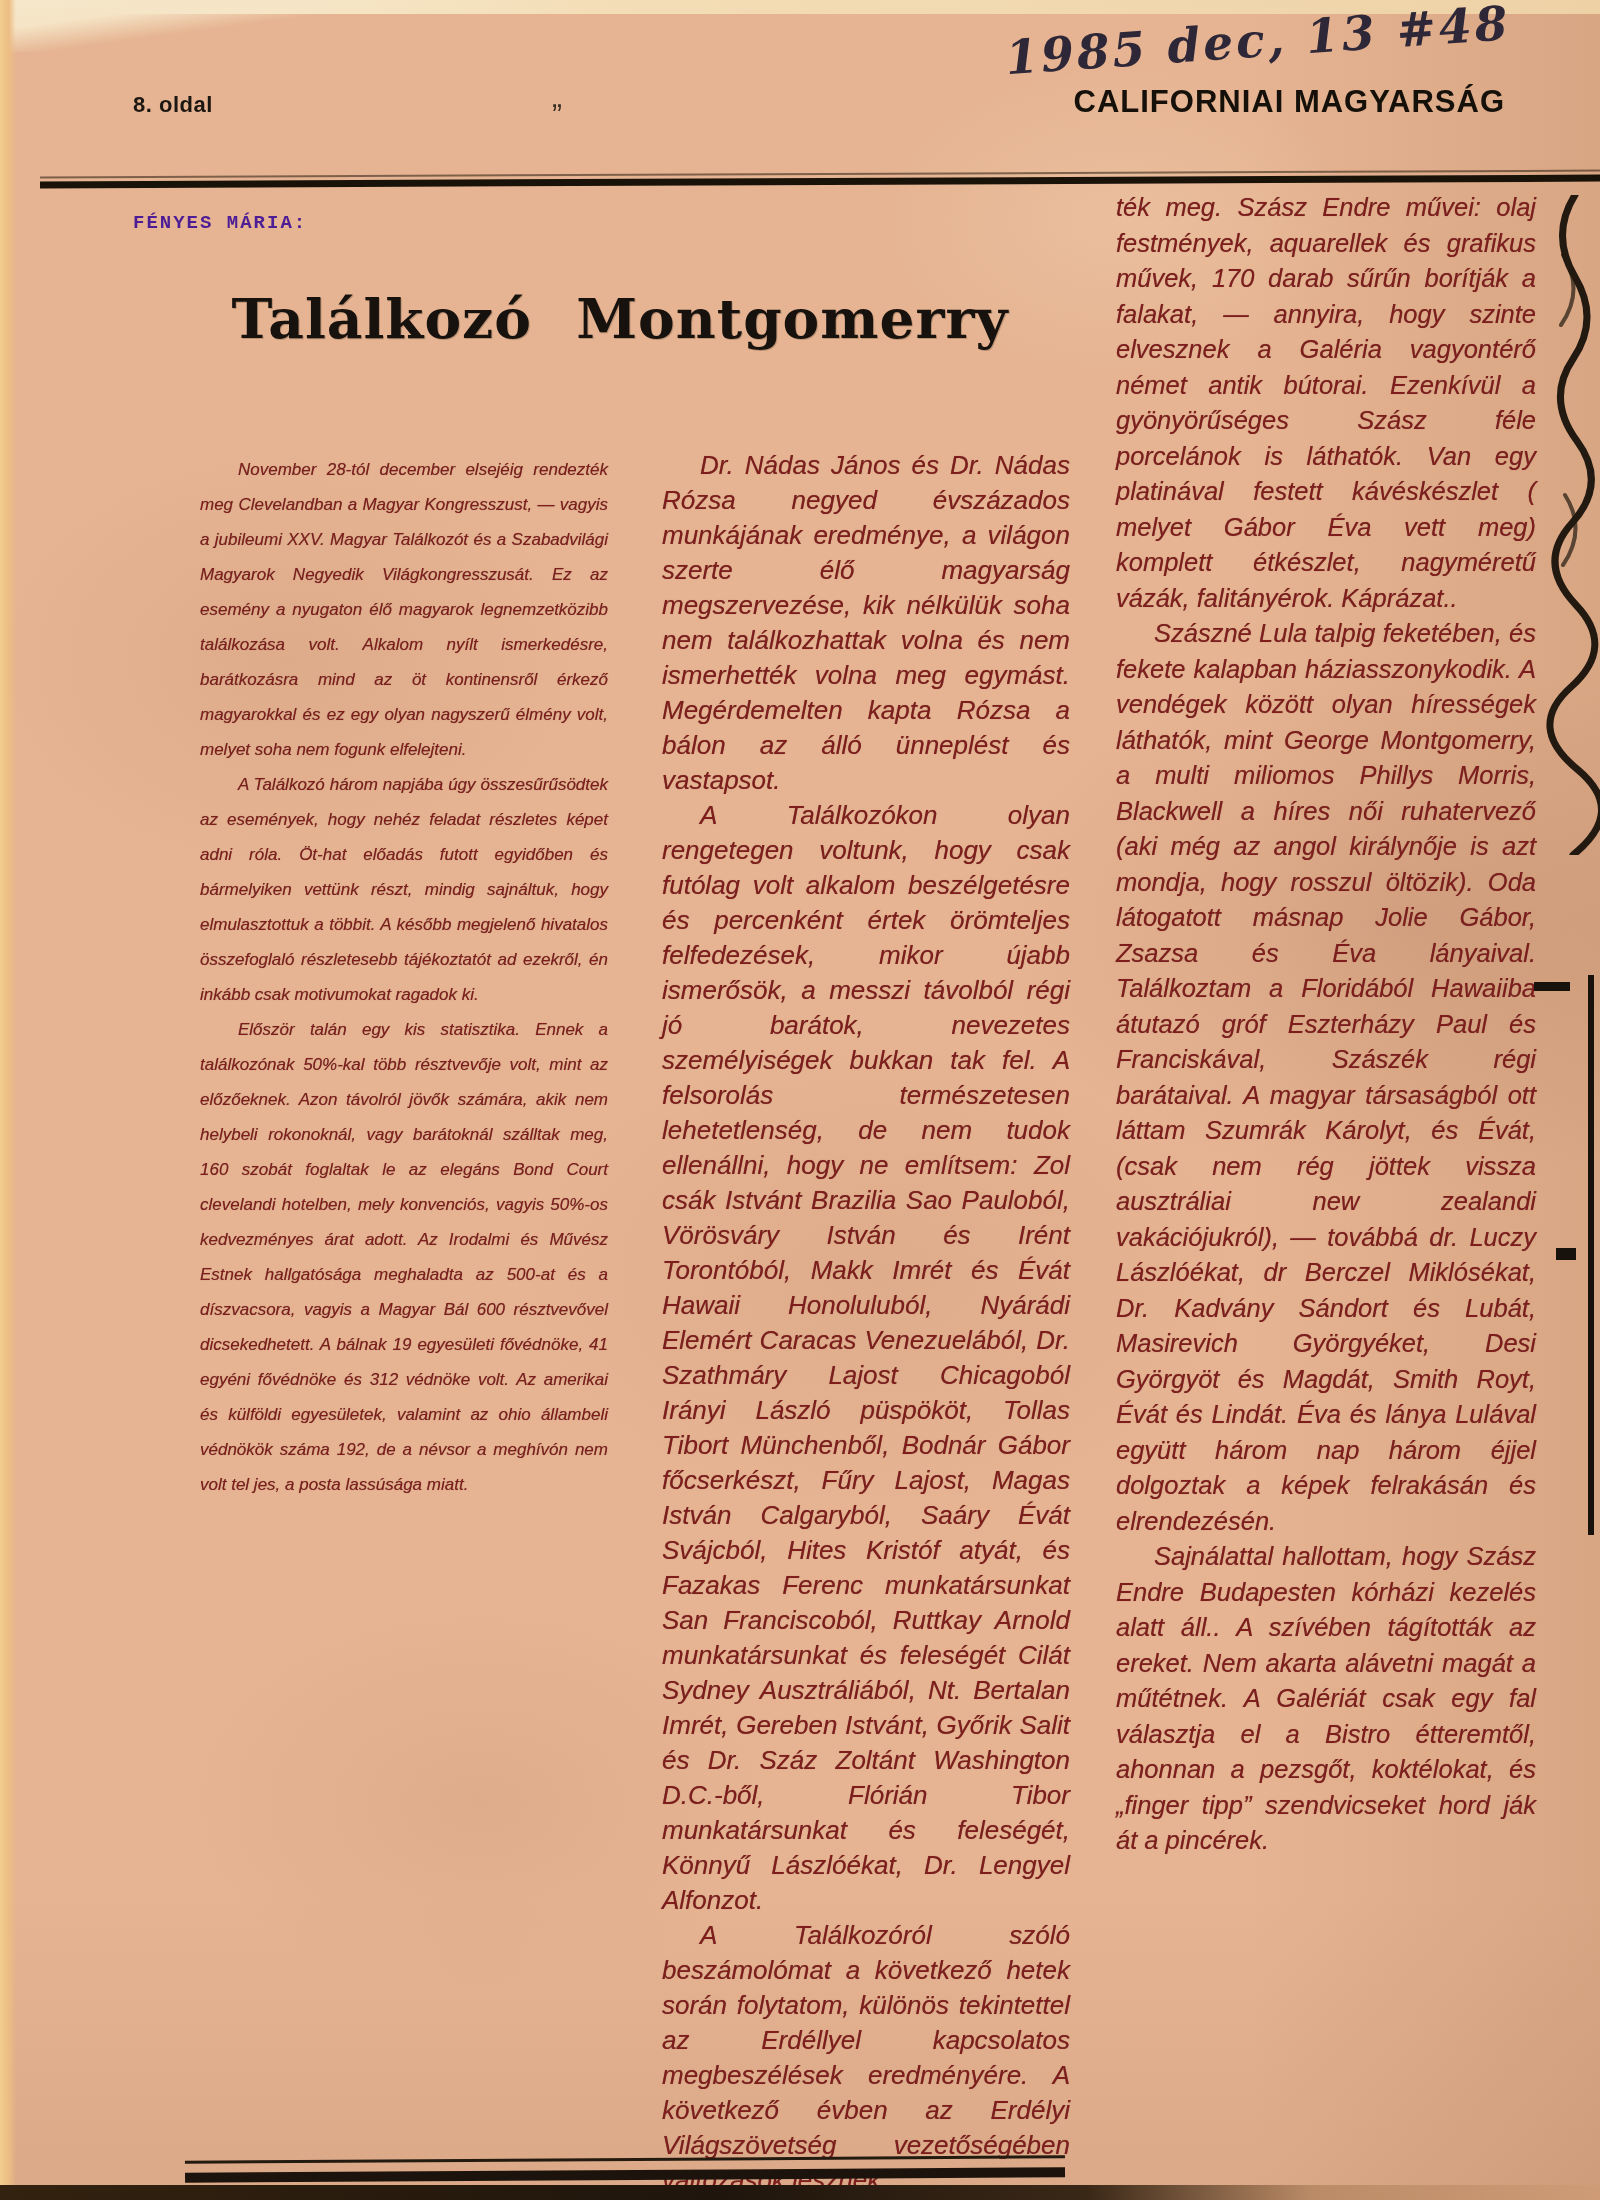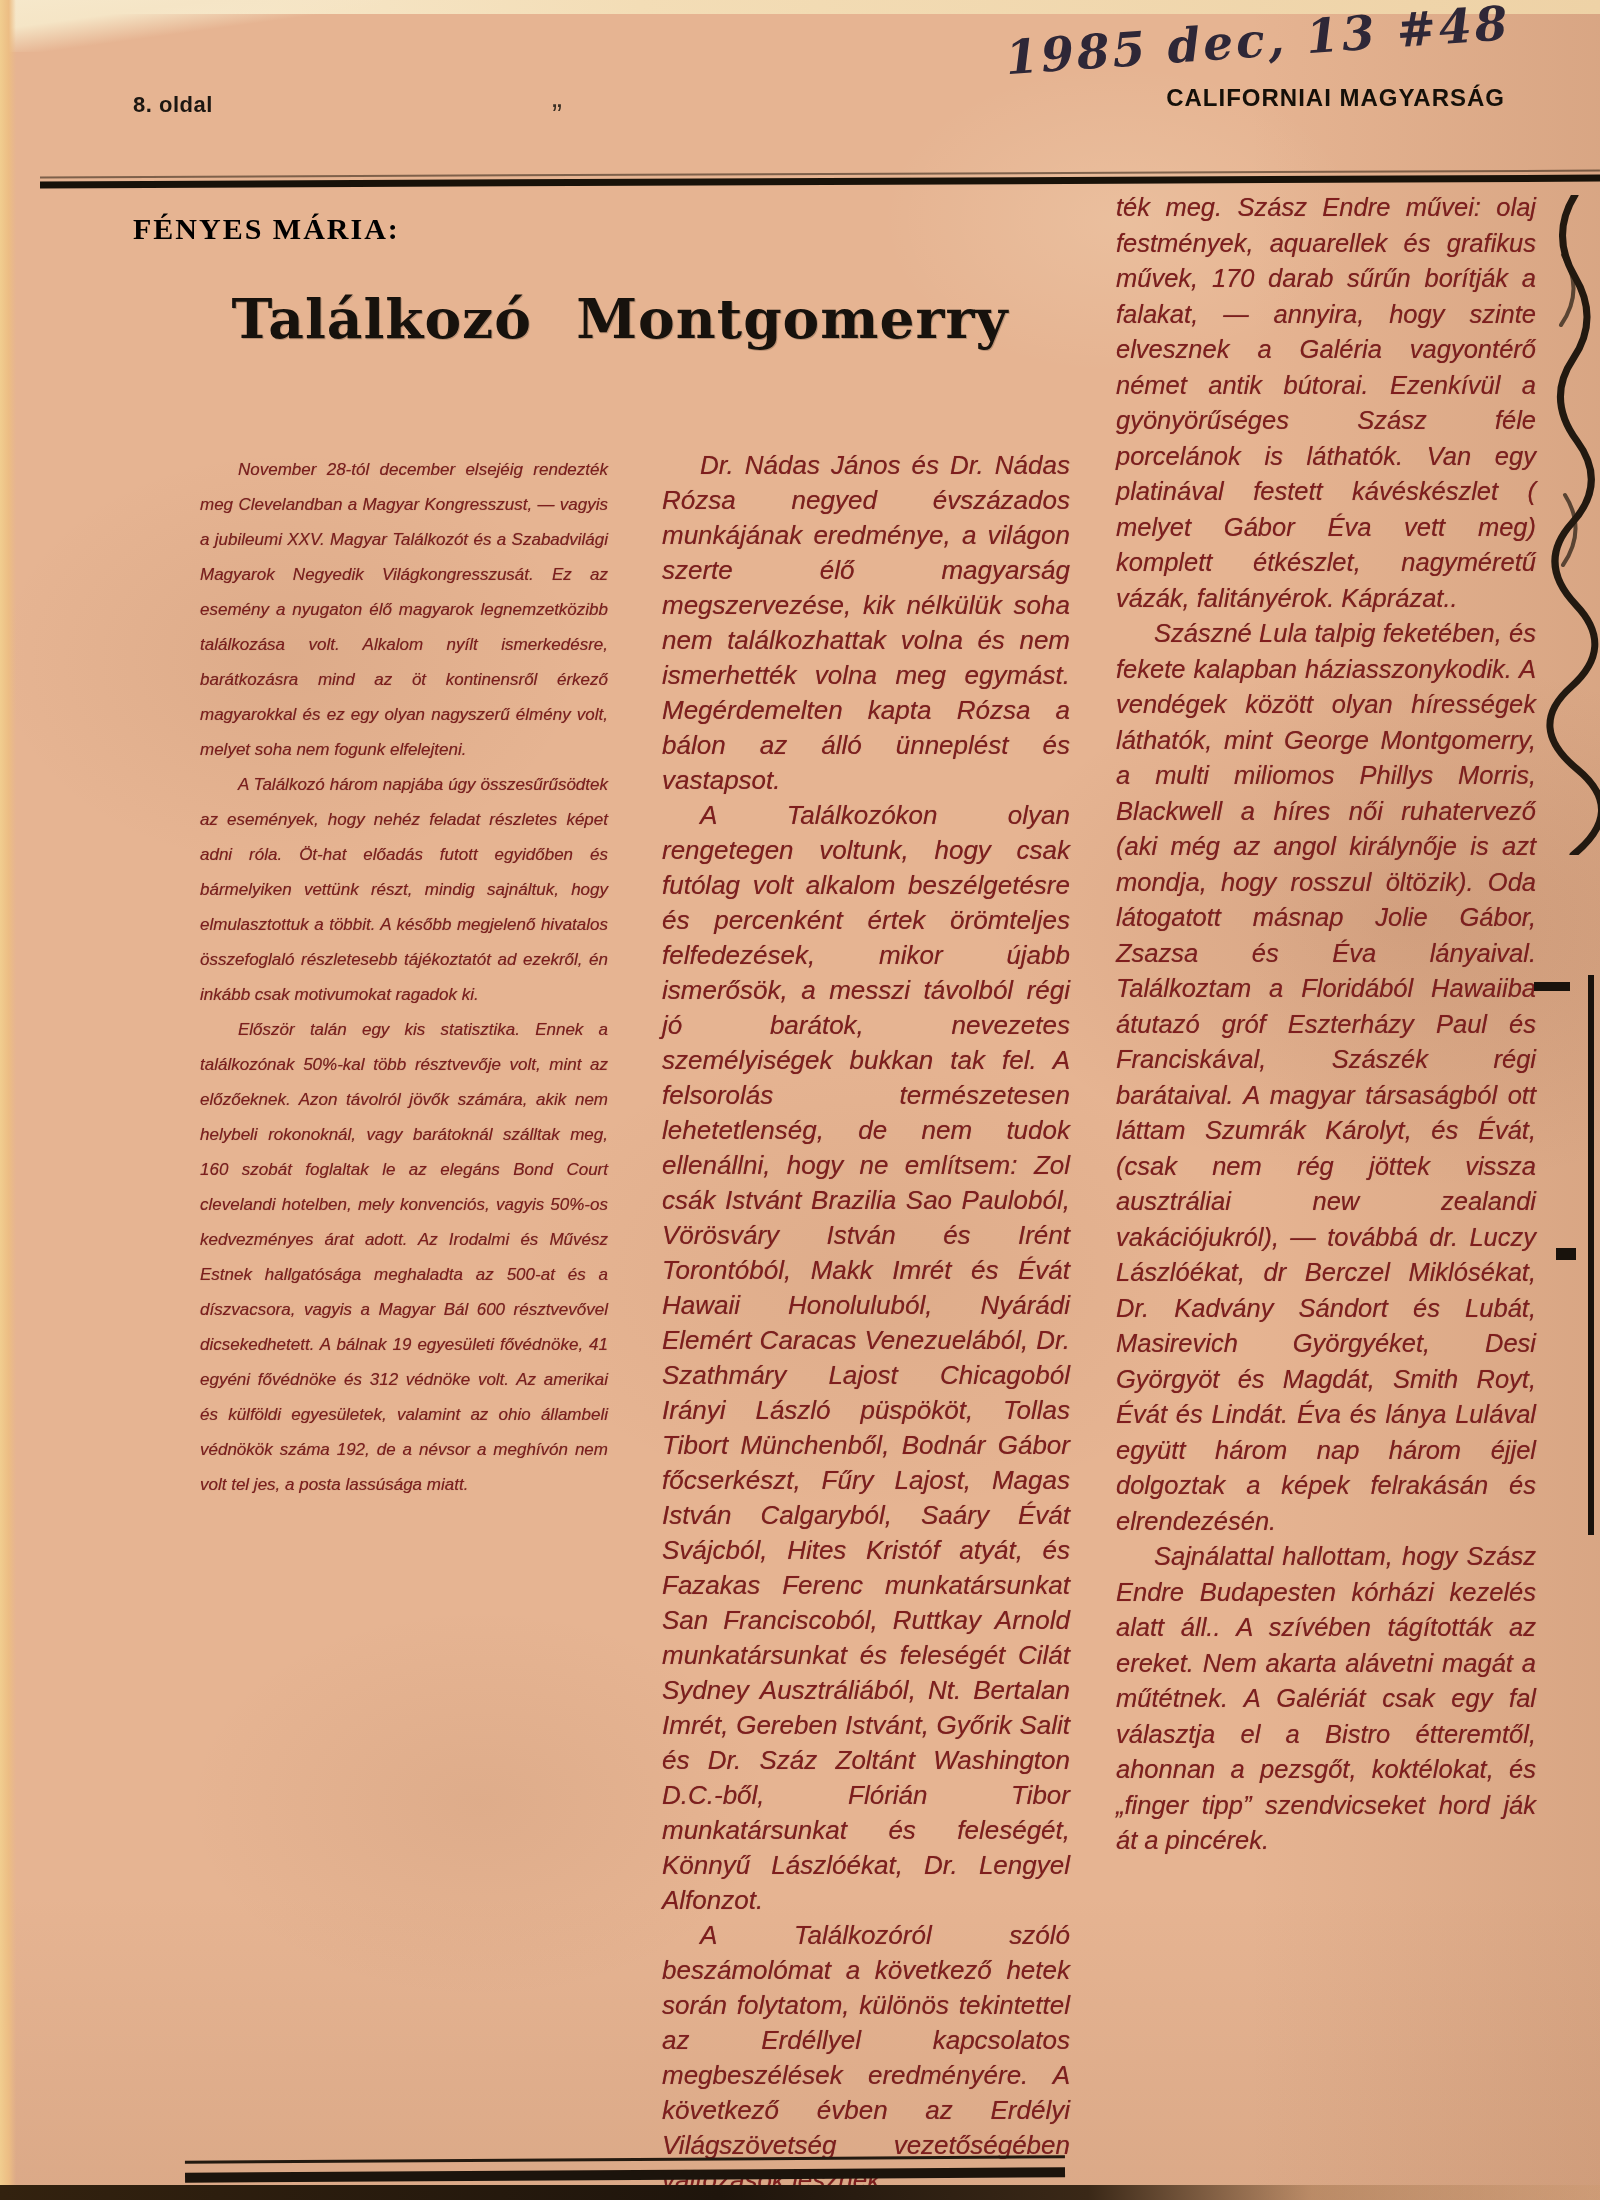--- a/index.html
+++ b/index.html
@@ -34,35 +34,35 @@
     font-family:"DejaVu Serif",serif;font-style:italic;font-weight:bold;
     font-size:47px;letter-spacing:3px;color:#2e2737;
     transform:rotate(-4deg);white-space:nowrap;
   }
   .page-number{
     position:absolute;left:133px;top:92px;
     font-size:22px;font-weight:bold;color:#1d1712;letter-spacing:0.5px;
   }
   .masthead{
     position:absolute;right:95px;top:84px;width:700px;text-align:right;
-    font-size:24px;font-weight:bold;color:#151009;letter-spacing:1px;white-space:nowrap;
+    font-size:31px;font-weight:bold;color:#151009;letter-spacing:1px;white-space:nowrap;
   }
   .stray-mark{position:absolute;left:552px;top:80px;font-size:30px;color:#3a2f24;}
   .header-rule{
     position:absolute;left:40px;top:178px;width:1560px;height:7px;
     background:#181209;transform:rotate(-0.25deg);
   }
   .header-rule::before{
     content:"";position:absolute;left:0;top:-5px;width:100%;height:2px;
     background:rgba(40,28,14,0.55);
   }
   .byline{
     position:absolute;left:133px;top:212px;
-    font-family:Liberation Serif, serif;font-weight:bold;
-    font-size:30px;letter-spacing:2px;color:#000000;
+    font-family:Liberation Mono, monospace;font-weight:bold;
+    font-size:19px;letter-spacing:2px;color:#4c1d95;
   }
   .article-title{
     position:absolute;left:150px;top:282px;width:940px;text-align:center;
     font-family:"DejaVu Serif",serif;font-weight:bold;color:#17120d;
     font-size:55px;line-height:74px;letter-spacing:1px;word-spacing:24px;
     text-shadow:1px 1px 0 rgba(60,40,25,0.25);
   }
   .col{
     position:absolute;color:#7f1d1d;font-style:italic;
     text-shadow:0 0 0.7px rgba(45,35,25,0.55);

